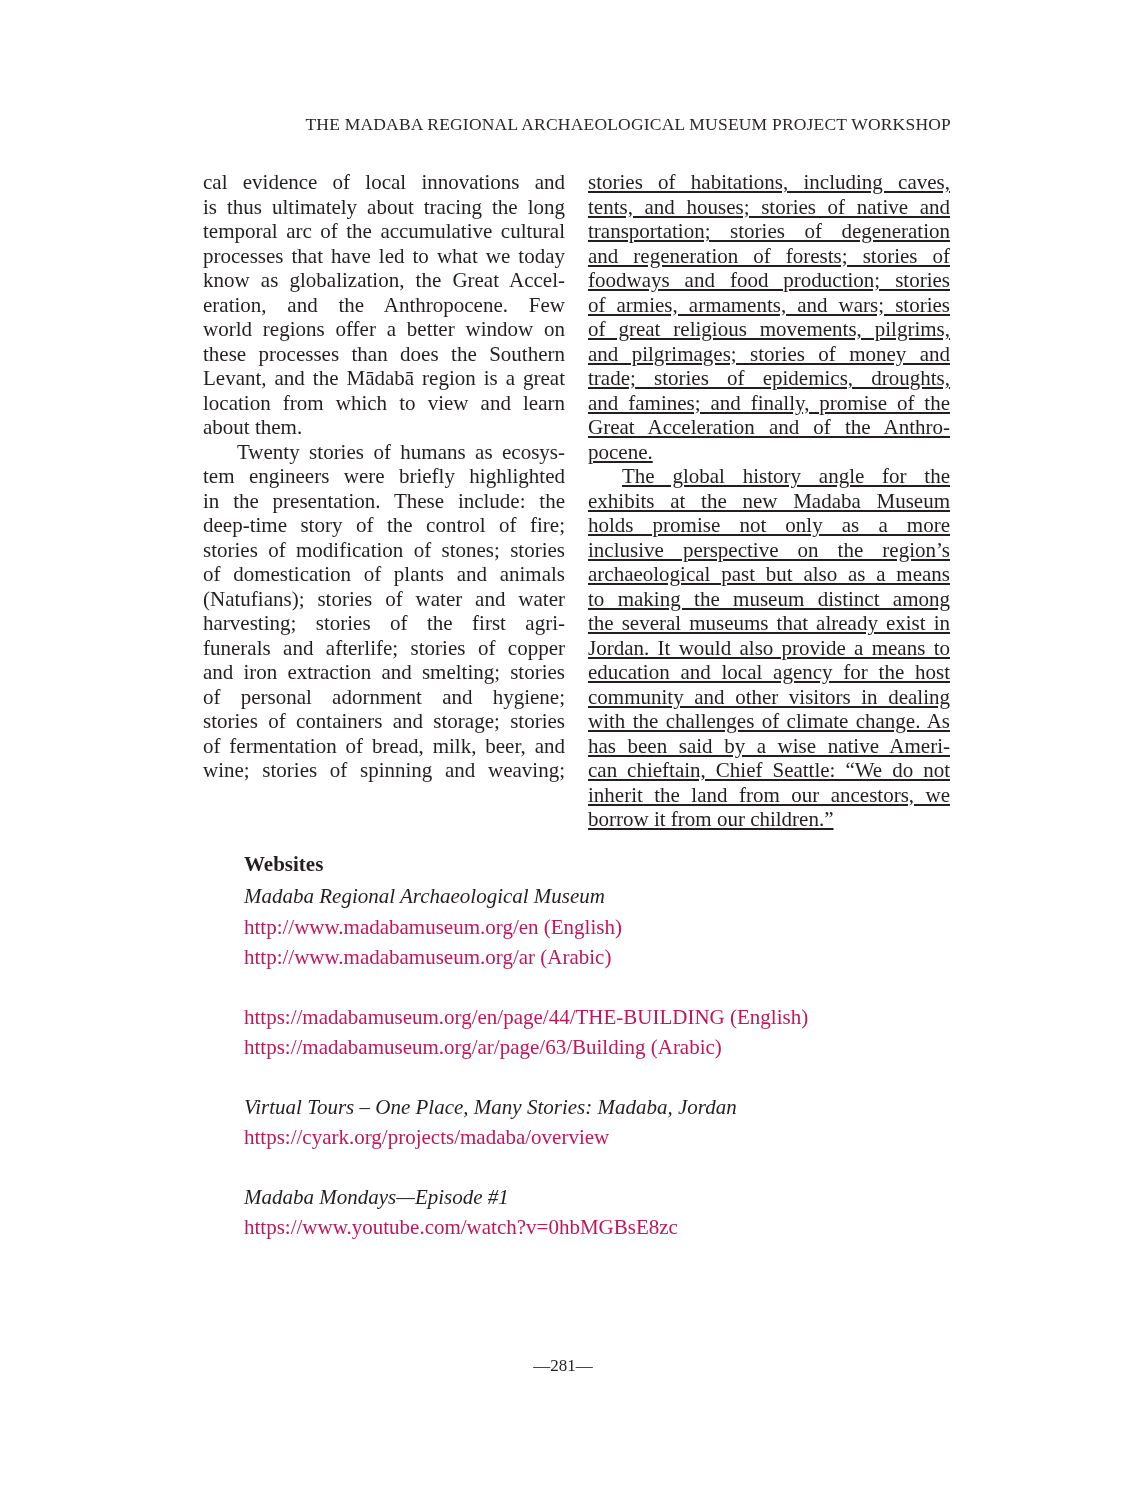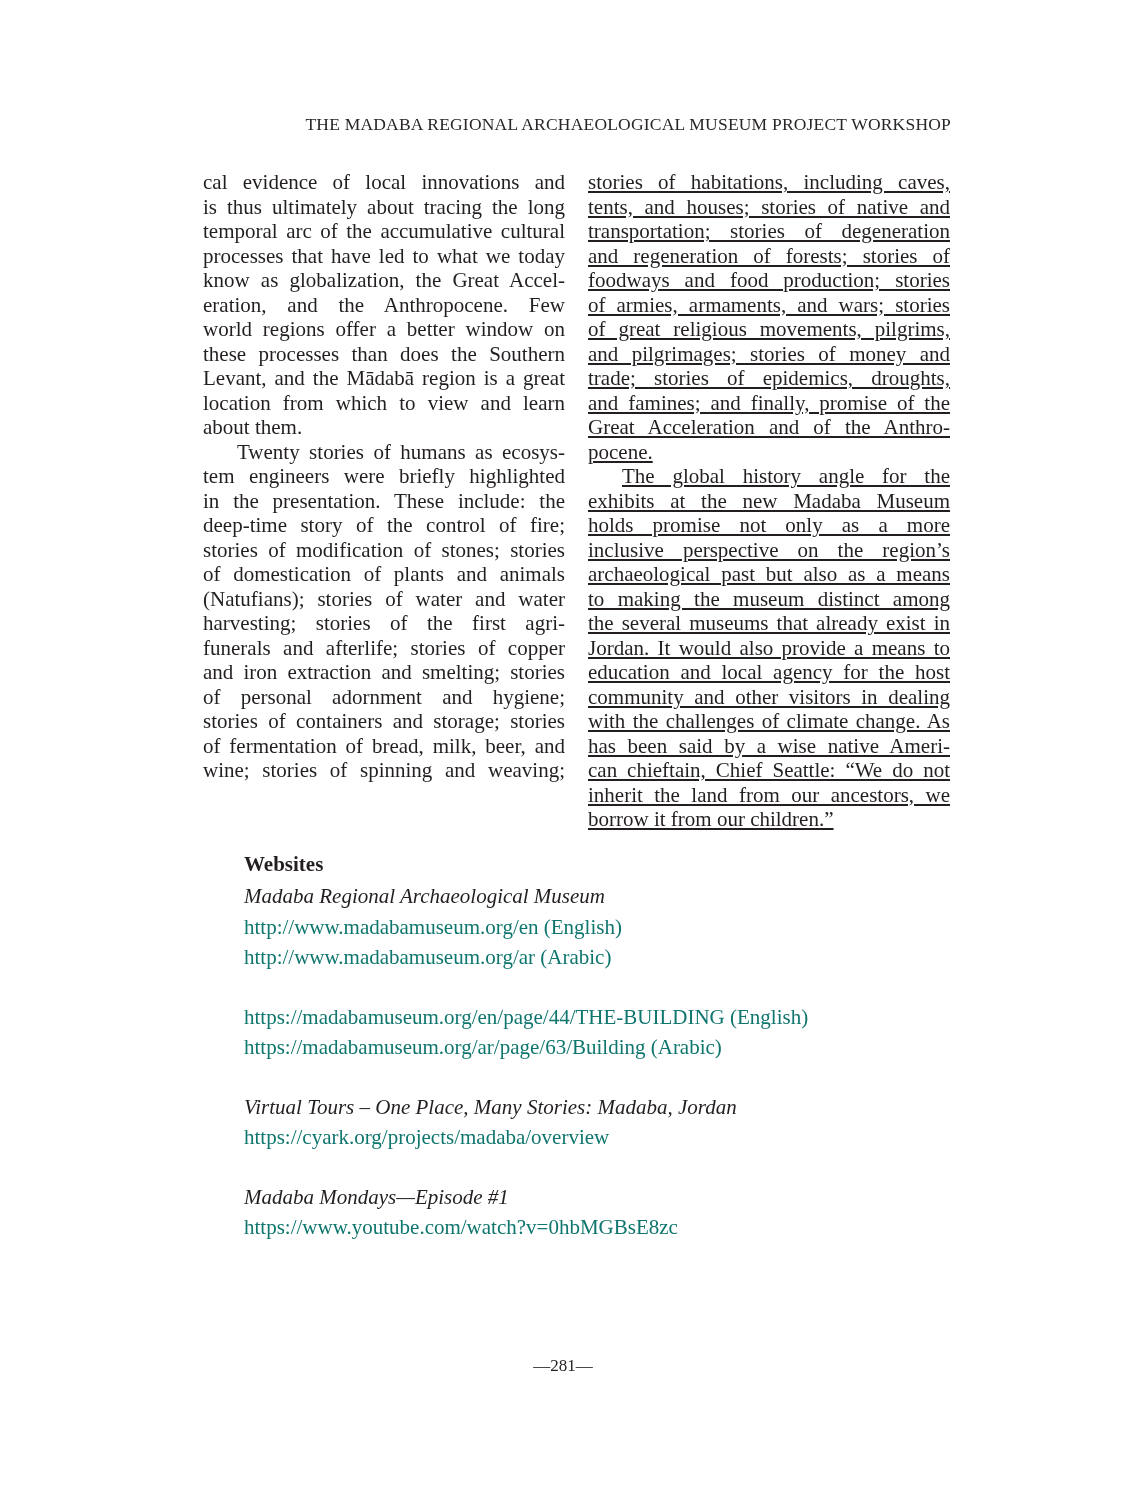--- a/index.html
+++ b/index.html
@@ -65,21 +65,21 @@
     }
     .site-title {
       font-style: italic;
       line-height: 30.5px;
       height: 30.5px;
     }
     .site-url {
       line-height: 30.5px;
       height: 30.5px;
       display: block;
-      color: #0f766e;
+      color: #be185d;
       text-decoration: none;
     }
     .page-number {
       position: absolute;
       top: 1356px;
       left: 0;
       width: 1126px;
       text-align: center;
       font-size: 17px;
     }

